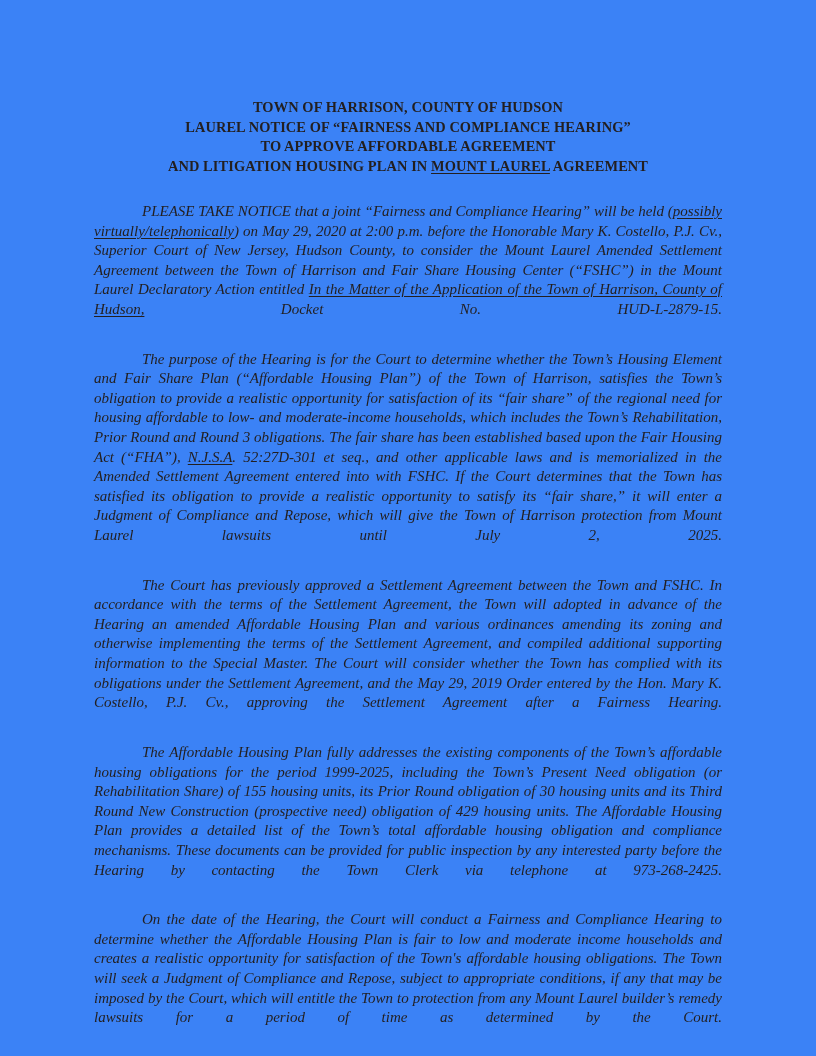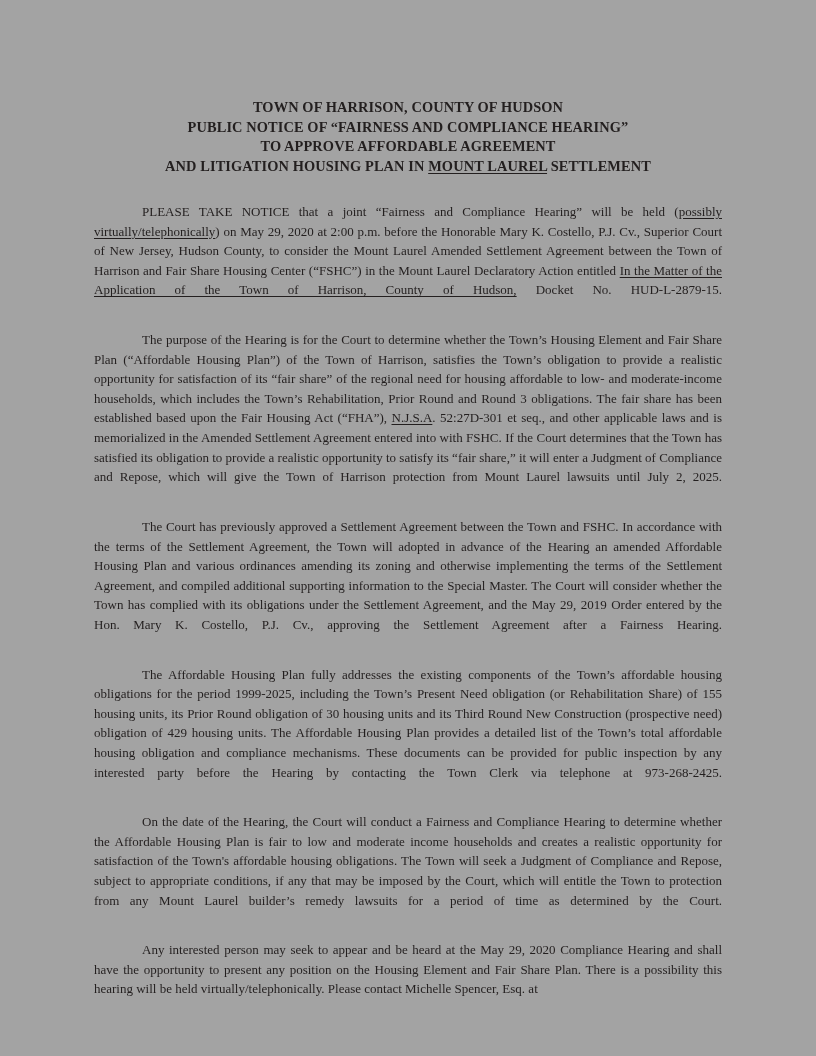--- a/index.html
+++ b/index.html
@@ -15,46 +15,47 @@
     font-family: "Liberation Serif", "DejaVu Serif", serif;
     color: #231f1f;
     -webkit-font-smoothing: antialiased;
   }
   #page {
     position: relative;
     width: 816px;
     height: 1056px;
     box-sizing: border-box;
     padding: 98px 94px 0 94px;
-    background: #a3a3a3;
+    background: #3b82f6;
   }
   .doc-title {
     text-align: center;
     font-weight: bold;
     font-size: 14.4px;
     line-height: 19.5px;
     letter-spacing: 0.1px;
     margin: 0 0 26px 0;
   }
   .doc-title .tline {
     display: block;
     white-space: nowrap;
   }
   .u {
     text-decoration: underline;
     text-underline-offset: 1.5px;
   }
   .para {
-    font-size: 13px;
+    font-size: 15px;
     line-height: 19.6px;
     text-align: justify;
     text-justify: inter-word;
     margin: 0 0 10.5px 0;
     text-indent: 48px;
     hyphens: none;
+    font-style: italic;
   }
   .para:last-of-type {
     margin-bottom: 0;
   }
   
   .para::after {
     content: "";
     display: inline-block;
     width: 100%;
   }
@@ -62,23 +63,23 @@
     display: none;
   }
 </style>
 </head>
 <body>
 
 <div id="page">
 
   <div class="doc-title">
     <span class="tline">TOWN OF HARRISON, COUNTY OF HUDSON</span>
-    <span class="tline">PUBLIC NOTICE OF “FAIRNESS AND COMPLIANCE HEARING”</span>
+    <span class="tline">LAUREL NOTICE OF “FAIRNESS AND COMPLIANCE HEARING”</span>
     <span class="tline">TO APPROVE AFFORDABLE AGREEMENT</span>
-    <span class="tline"><span>AND LITIGATION HOUSING PLAN IN </span><span class="u">MOUNT LAUREL</span><span> SETTLEMENT</span></span>
+    <span class="tline"><span>AND LITIGATION HOUSING PLAN IN </span><span class="u">MOUNT LAUREL</span><span> AGREEMENT</span></span>
   </div>
 
   <p class="para"><span>PLEASE TAKE NOTICE that a joint “Fairness and Compliance Hearing” will be held (</span><span class="u">possibly virtually/telephonically</span><span>) on May 29, 2020  at 2:00 p.m. before the Honorable Mary K. Costello, P.J. Cv., Superior Court of New Jersey, Hudson County, to consider the Mount Laurel Amended Settlement Agreement between the Town of Harrison and Fair Share Housing Center (“FSHC”) in the Mount Laurel Declaratory Action entitled </span><span class="u">In the Matter of the Application of the Town of Harrison, County of Hudson,</span><span> Docket No. HUD-L-2879-15.</span></p>
 
   <p class="para"><span>The purpose of the Hearing is for the Court to determine whether the Town’s Housing Element and Fair Share Plan (“Affordable Housing Plan”) of the Town of Harrison, satisfies the Town’s obligation to provide a realistic opportunity for satisfaction of its “fair share” of the regional need for housing affordable to low- and moderate-income households, which includes the Town’s Rehabilitation, Prior Round and Round 3 obligations. The fair share has been established based upon the Fair Housing Act (“FHA”), </span><span class="u">N.J.S.A</span><span>. 52:27D-301 et seq., and other applicable laws and is memorialized in the Amended Settlement Agreement entered into with FSHC. If the Court determines that the Town has satisfied its obligation to provide a realistic opportunity to satisfy its “fair share,” it will enter a Judgment of Compliance and Repose, which will give the Town of Harrison protection from Mount Laurel lawsuits until July 2, 2025.</span></p>
 
   <p class="para">The Court has previously approved a Settlement Agreement between the Town and FSHC. In accordance with the terms of the Settlement Agreement, the Town will adopted in advance of the Hearing an amended Affordable Housing Plan and various ordinances amending its zoning and otherwise implementing the terms of the Settlement Agreement, and compiled additional supporting information to the Special Master. The Court will consider whether the Town has complied with its obligations under the Settlement Agreement, and the May 29, 2019 Order entered by the Hon. Mary K. Costello, P.J. Cv., approving the Settlement Agreement after a Fairness Hearing.</p>
 
   <p class="para">The Affordable Housing Plan fully addresses the existing components of the Town’s affordable housing obligations for the period 1999-2025, including the Town’s Present Need obligation (or Rehabilitation Share) of 155 housing units, its Prior Round obligation of 30 housing units and its Third Round New Construction (prospective need) obligation of 429 housing units. The Affordable Housing Plan provides a detailed list of the Town’s total affordable housing obligation and compliance mechanisms. These documents can be provided for public inspection by any interested party before the Hearing by contacting the Town Clerk via telephone at 973-268-2425.</p>
 

